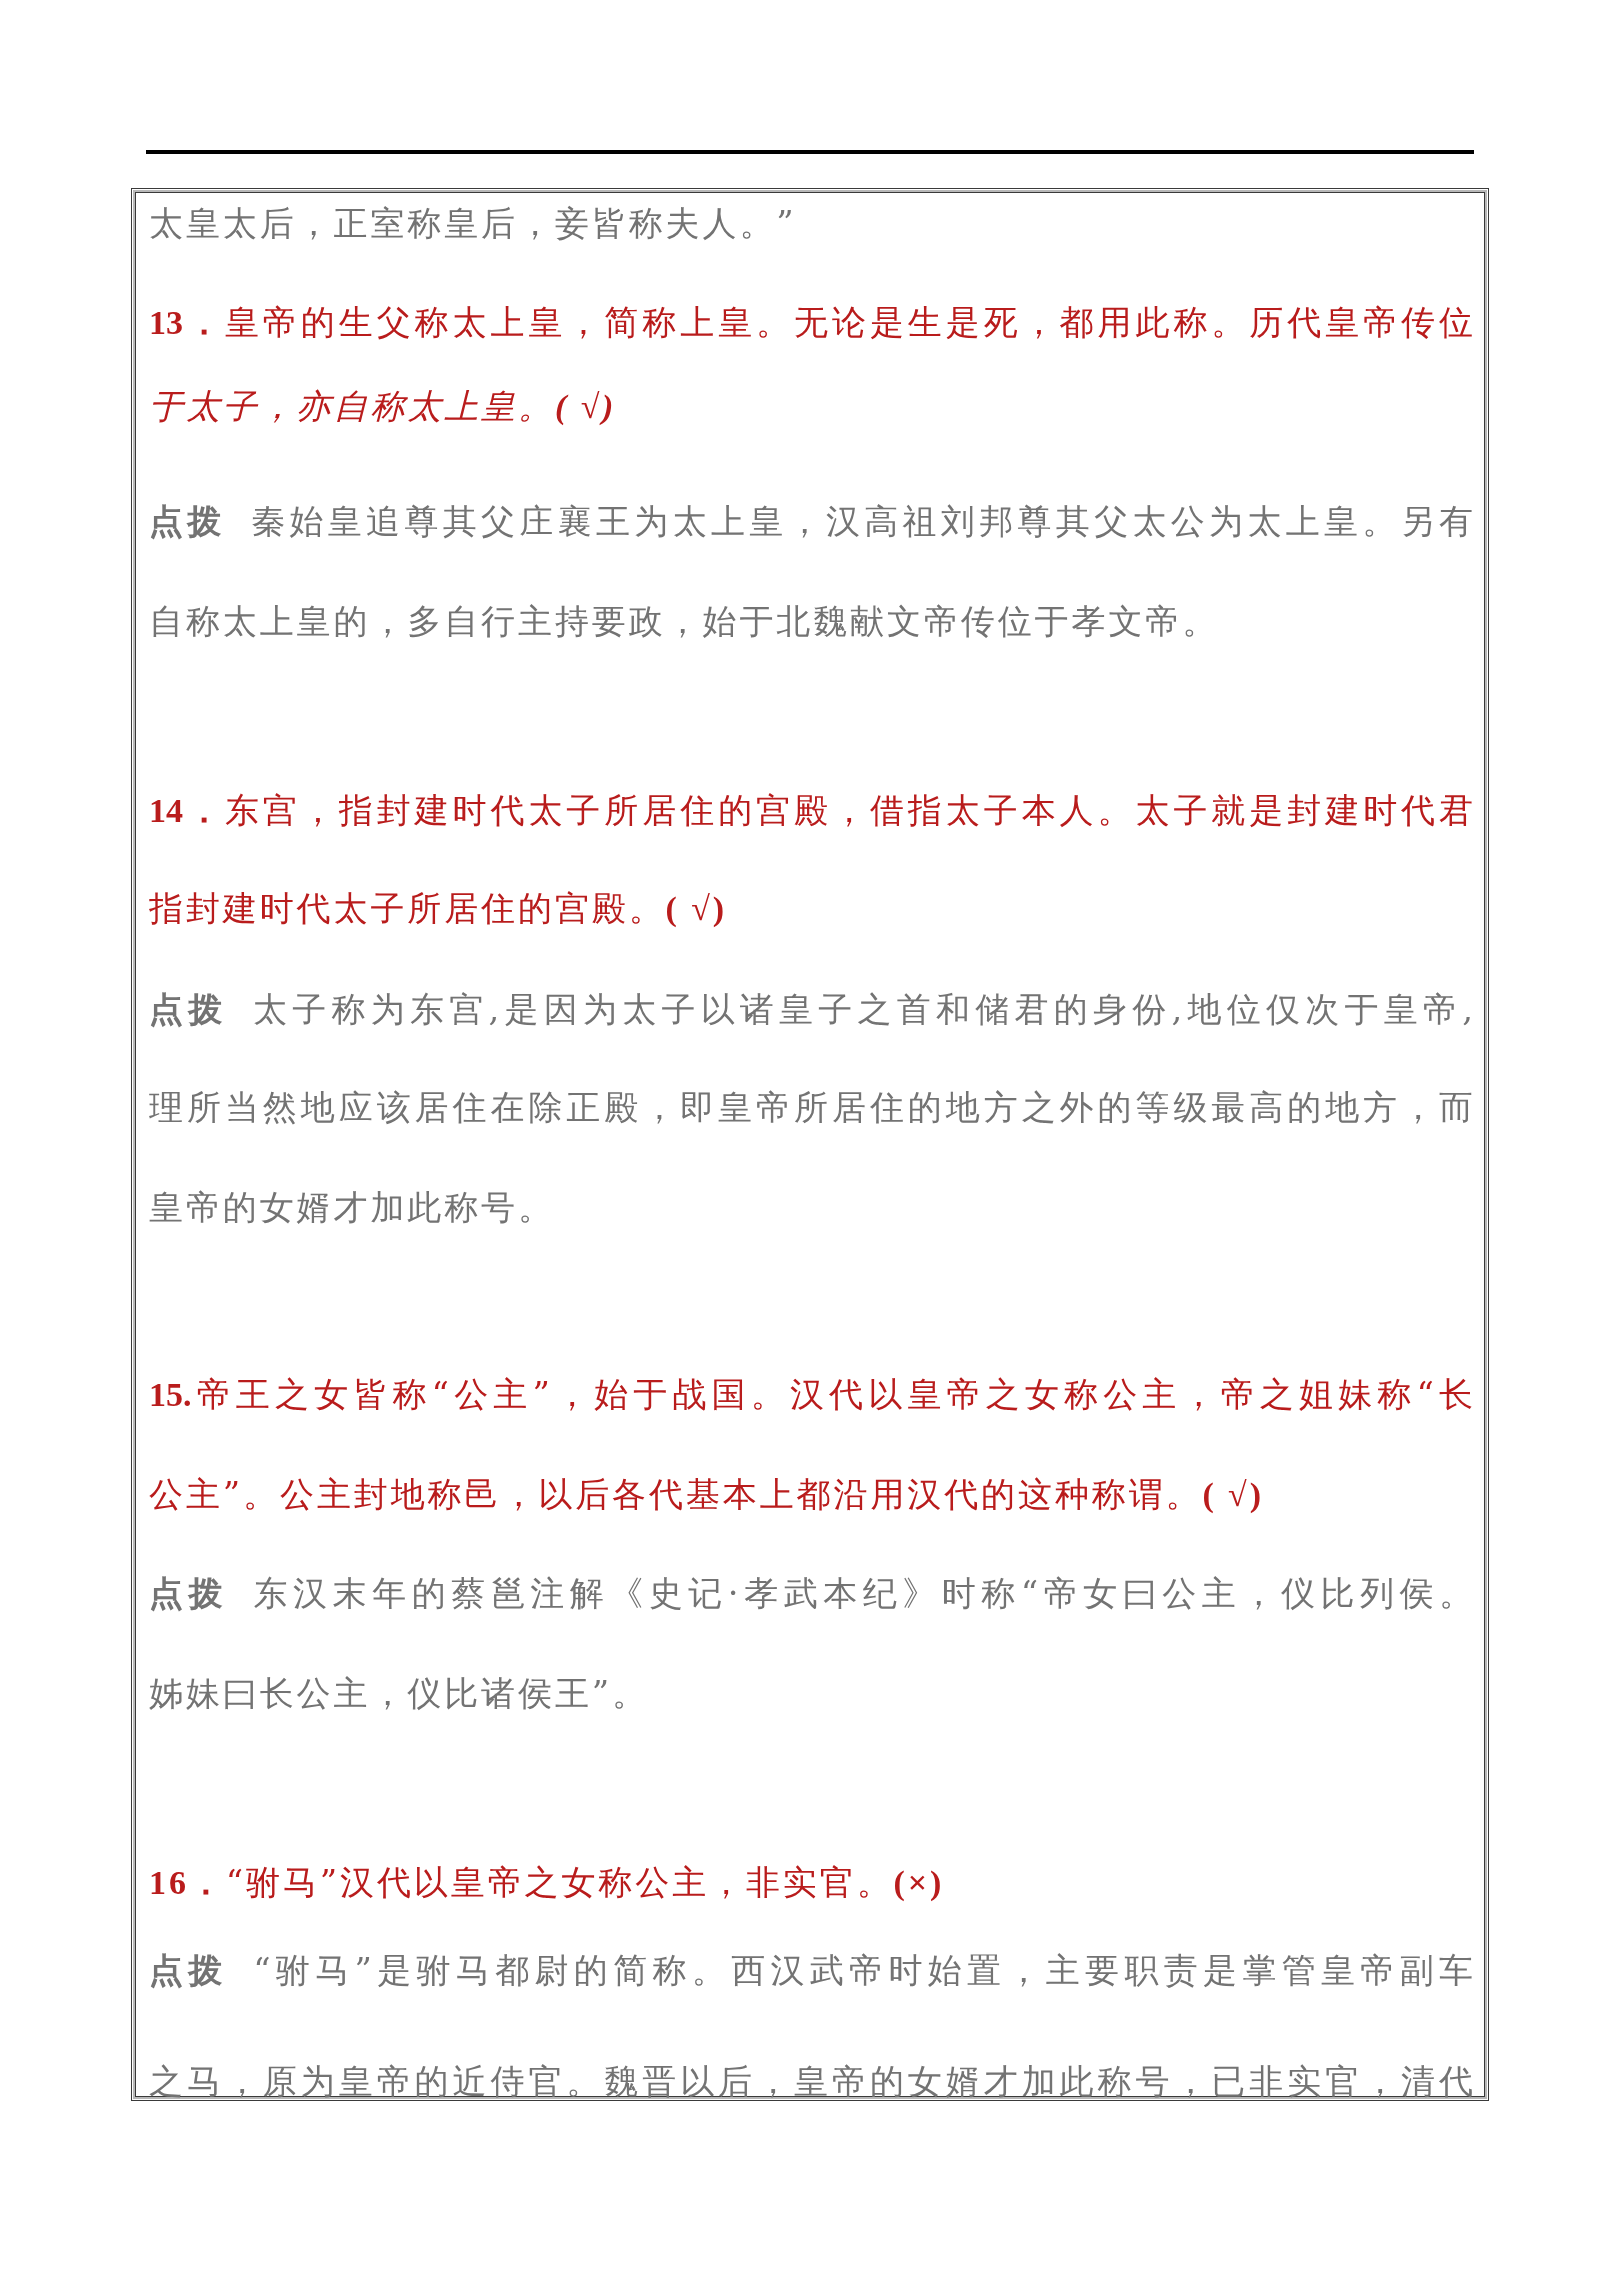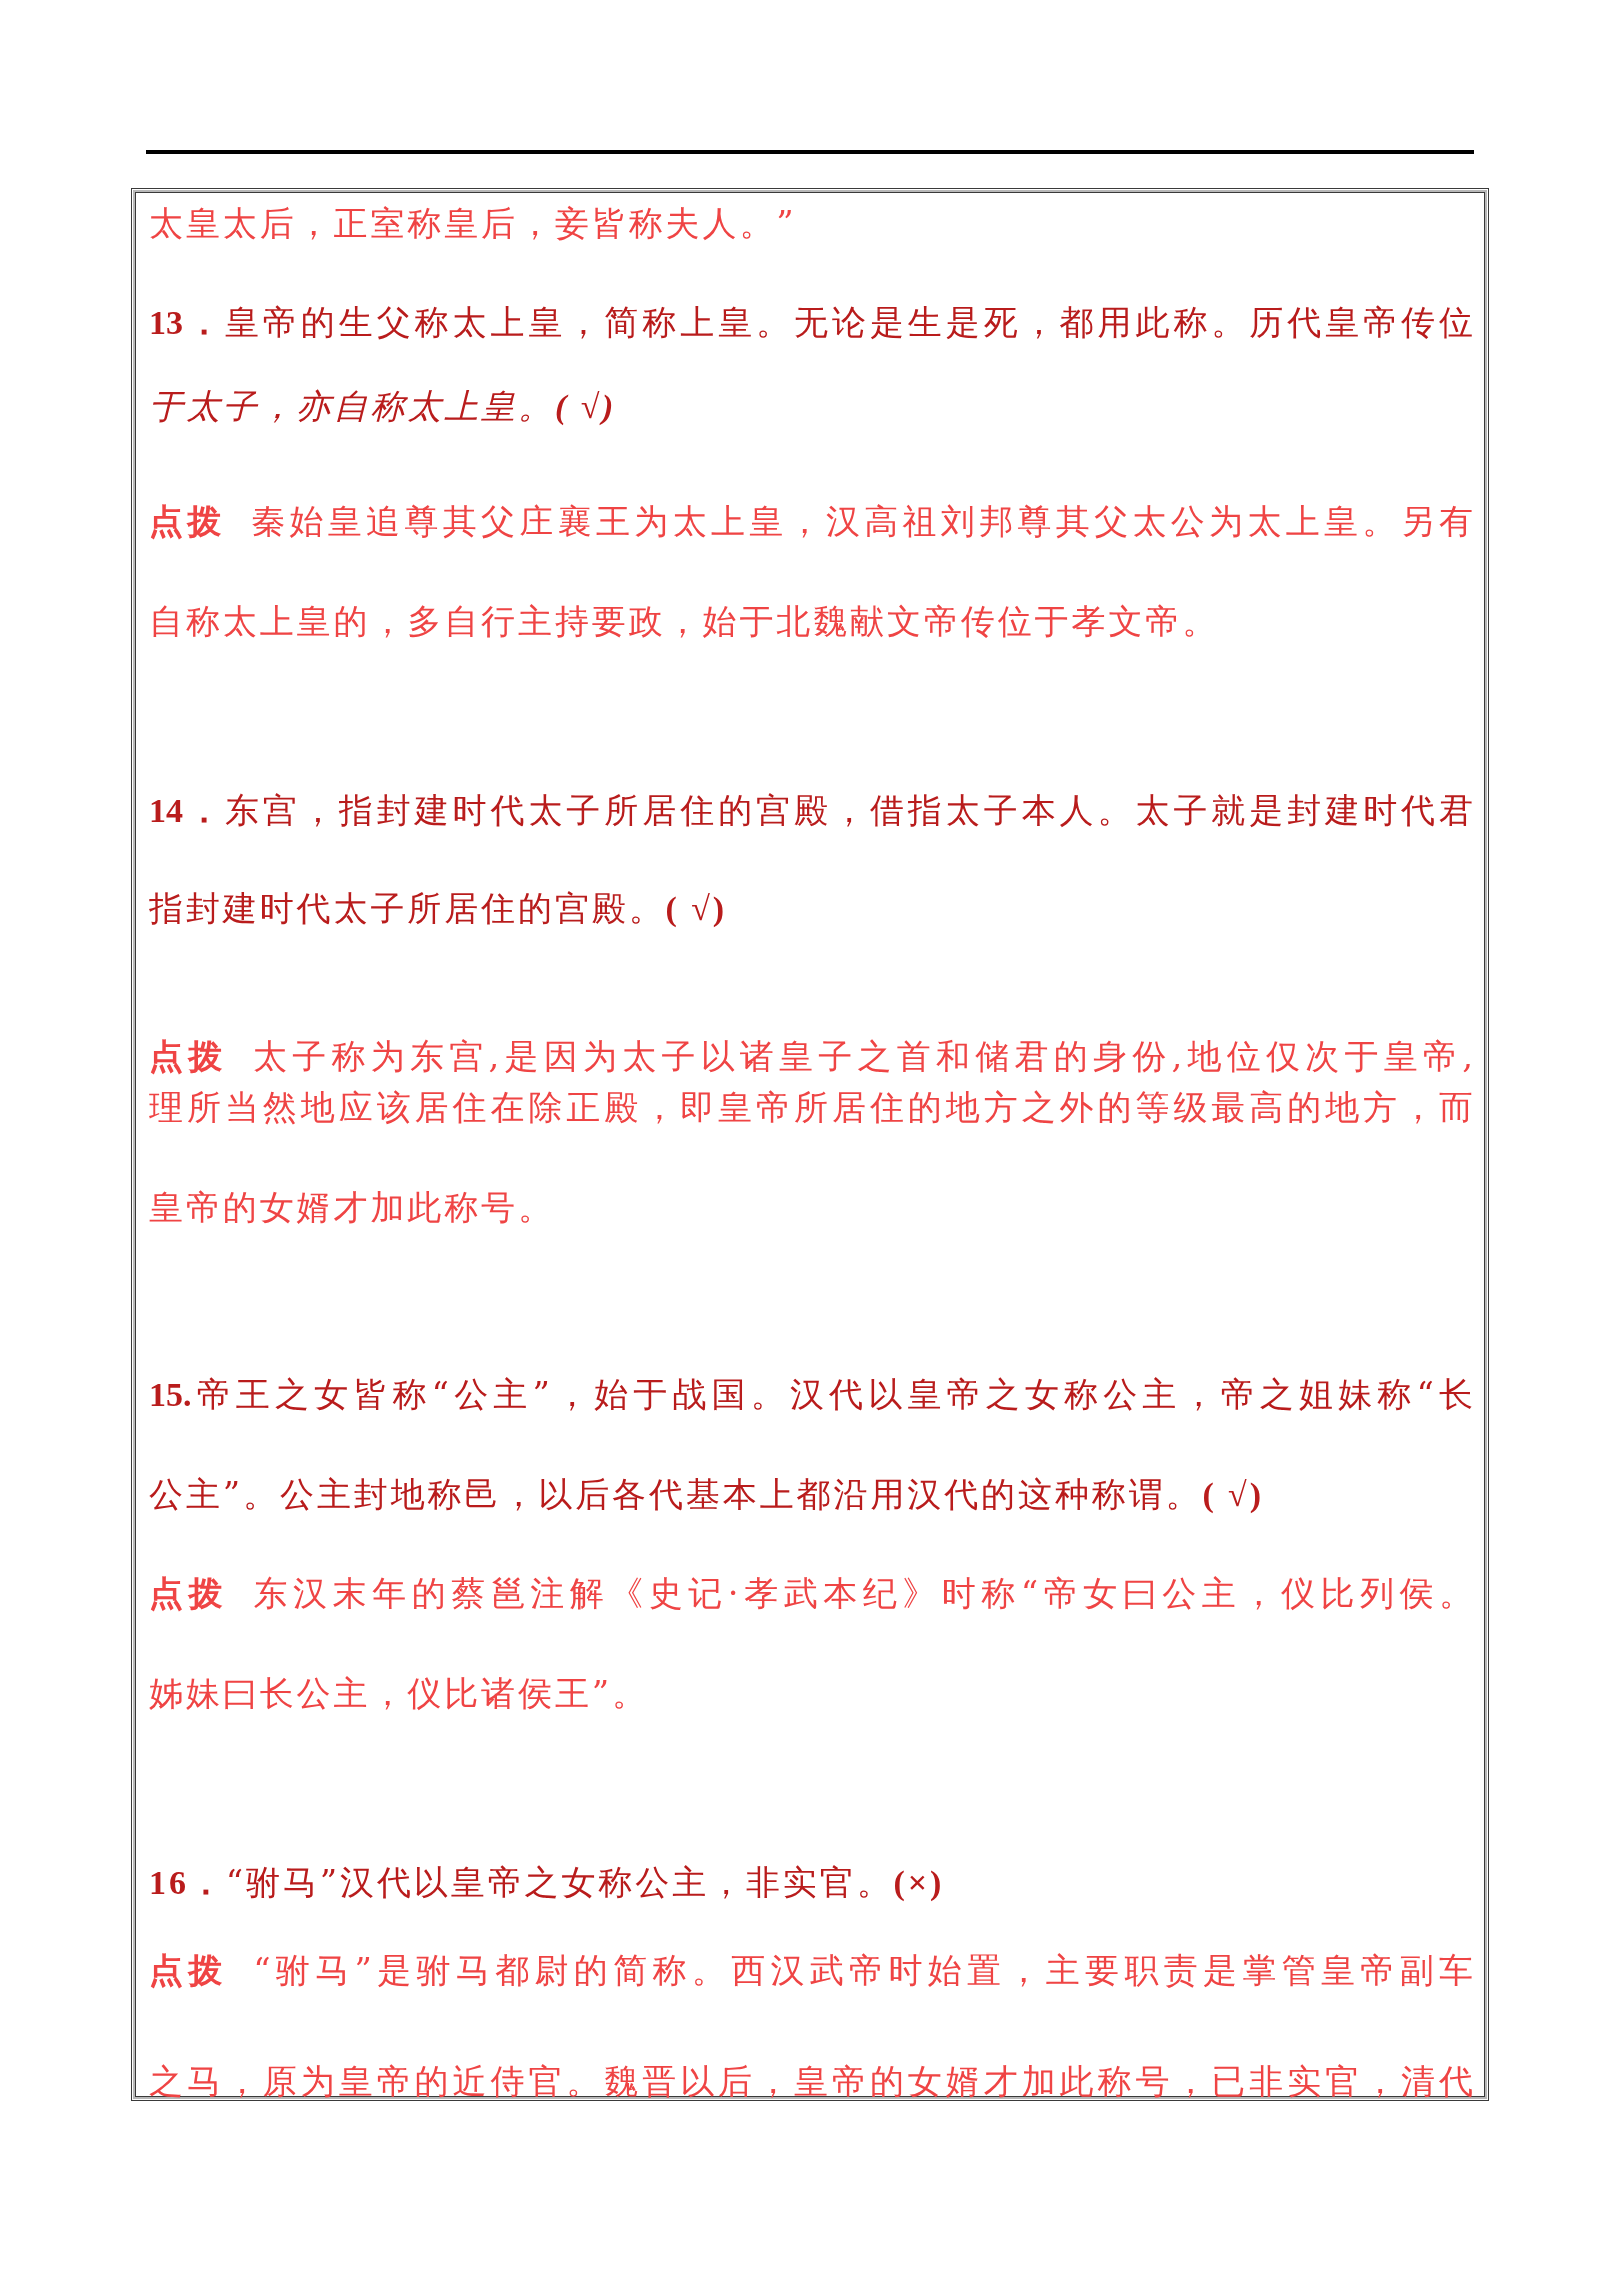--- a/index.html
+++ b/index.html
@@ -22,21 +22,21 @@
     position: absolute; left: 1px; top: 1px; right: 1px; bottom: 1px;
     border: 2px solid #b8b8b8;
     box-sizing: border-box;
   }
   .line {
     position: absolute; left: 149px; width: 1324px;
     height: 49px; line-height: 49px;
     font-family: "DejaVu Serif", "Liberation Serif", serif;
     font-size: 34px;
     white-space: nowrap;
-    color: #ef4444;
+    color: #737373;
   }
   .line.justify { text-align: justify; text-align-last: justify; }
   .line.red { color: #b91c1c; }
   .num { font-family: "Liberation Serif", serif; font-weight: bold; }
   .label { font-family: "DejaVu Sans", sans-serif; font-weight: bold; margin-right: 25.5px; }
   .mark { font-family: "Liberation Serif", serif; font-weight: bold; }
 </style>
 </head>
 <body>
 
@@ -51,21 +51,21 @@
   <span>太皇太后，正室称皇后，妾皆称夫人。”</span>
 </div>
 
 <div class="line red justify" style="top: 298px; letter-spacing: 0px;"><span class="num">13．</span><span>皇帝的生父称太上皇，简称上皇。无论是生是死，都用此称。历代皇帝传位</span></div>
 <div class="line red" style="top: 382px; letter-spacing: 2.9px; font-style: italic;"><span>于太子，亦自称太上皇。</span><span class="mark">( √)</span></div>
 <div class="line justify" style="top: 497px; letter-spacing: 0px;"><span class="label">点拨</span><span>秦始皇追尊其父庄襄王为太上皇，汉高祖刘邦尊其父太公为太上皇。另有</span></div>
 <div class="line" style="top: 597px; letter-spacing: 2.9px;"><span>自称太上皇的，多自行主持要政，始于北魏献文帝传位于孝文帝。</span></div>
 
 <div class="line red justify" style="top: 786px; letter-spacing: 0px;"><span class="num">14．</span><span>东宫，指封建时代太子所居住的宫殿，借指太子本人。太子就是封建时代君</span></div>
 <div class="line red" style="top: 884px; letter-spacing: 2.9px;"><span>指封建时代太子所居住的宫殿。</span><span class="mark">( √)</span></div>
-<div class="line justify" style="top: 985px; letter-spacing: 0px; margin-top: 47px;"><span class="label">点拨</span><span>太子称为东宫,是因为太子以诸皇子之首和储君的身份,地位仅次于皇帝,</span></div>
+<div class="line justify" style="top: 985px; letter-spacing: 0px;"><span class="label">点拨</span><span>太子称为东宫,是因为太子以诸皇子之首和储君的身份,地位仅次于皇帝,</span></div>
 <div class="line justify" style="top: 1083px; letter-spacing: 0px;"><span>理所当然地应该居住在除正殿，即皇帝所居住的地方之外的等级最高的地方，而</span></div>
 <div class="line" style="top: 1183px; letter-spacing: 2.9px;"><span>皇帝的女婿才加此称号。</span></div>
 
 <div class="line red justify" style="top: 1370px; letter-spacing: 0px;"><span class="num">15.</span><span>帝王之女皆称“公主”，始于战国。汉代以皇帝之女称公主，帝之姐妹称“长</span></div>
 <div class="line red" style="top: 1470px; letter-spacing: 2.9px;"><span>公主”。公主封地称邑，以后各代基本上都沿用汉代的这种称谓。</span><span class="mark">( √)</span></div>
 <div class="line justify" style="top: 1569px; letter-spacing: 0px;"><span class="label">点拨</span><span>东汉末年的蔡邕注解《史记·孝武本纪》时称“帝女曰公主，仪比列侯。</span></div>
 <div class="line" style="top: 1669px; letter-spacing: 2.9px;"><span>姊妹曰长公主，仪比诸侯王”。</span></div>
 
 <div class="line red" style="top: 1858px; letter-spacing: 2.9px;"><span class="num">16．</span><span>“驸马”汉代以皇帝之女称公主，非实官。</span><span class="mark">(×)</span></div>
 <div class="line justify" style="top: 1946px; letter-spacing: 0px;"><span class="label">点拨</span><span>“驸马”是驸马都尉的简称。西汉武帝时始置，主要职责是掌管皇帝副车</span></div>

